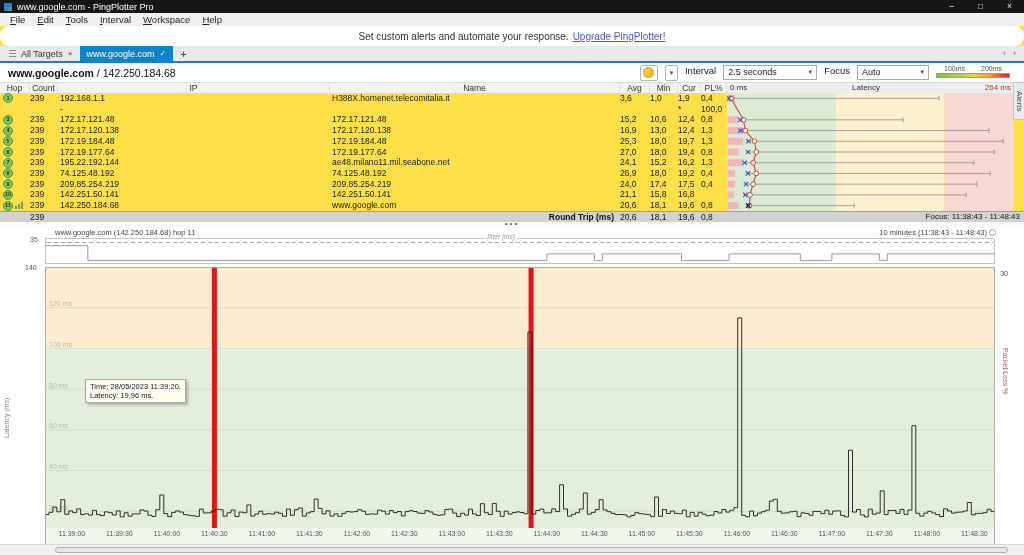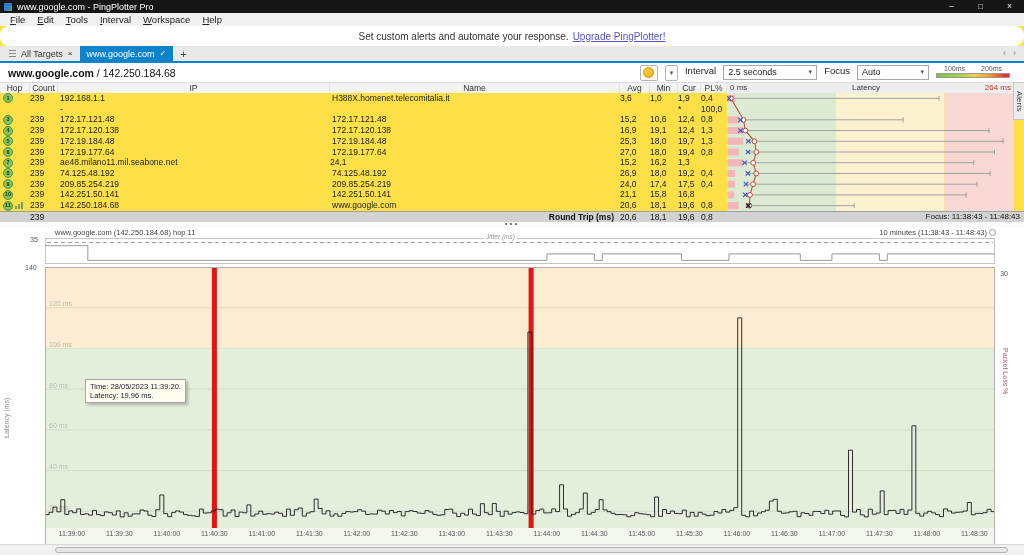--- a/index.html
+++ b/index.html
@@ -225,21 +225,21 @@
         <div></div>
       </div>
       <div class="trow cols">
         <div class="c-hop">
           <span class="hopbadge">4</span>
         </div>
         <div class="num">239</div>
         <div class="left">172.17.120.138</div>
         <div class="left">172.17.120.138</div>
         <div class="num">16,9</div>
-        <div class="num">19,1</div>
+        <div class="num">13,0</div>
         <div class="num">12,4</div>
         <div class="num pl">1,3</div>
         <div></div>
         <div></div>
       </div>
       <div class="trow cols">
         <div class="c-hop">
           <span class="hopbadge">5</span>
         </div>
         <div class="num">239</div>
@@ -264,20 +264,21 @@
         <div class="num">19,4</div>
         <div class="num pl">0,8</div>
         <div></div>
         <div></div>
       </div>
       <div class="trow cols">
         <div class="c-hop">
           <span class="hopbadge">7</span>
         </div>
         <div class="num">239</div>
+        <div class="left">195.22.192.144</div>
         <div class="left">ae48.milano11.mil.seabone.net</div>
         <div class="num">24,1</div>
         <div class="num">15,2</div>
         <div class="num">16,2</div>
         <div class="num pl">1,3</div>
         <div></div>
         <div></div>
       </div>
       <div class="trow cols">
         <div class="c-hop">

